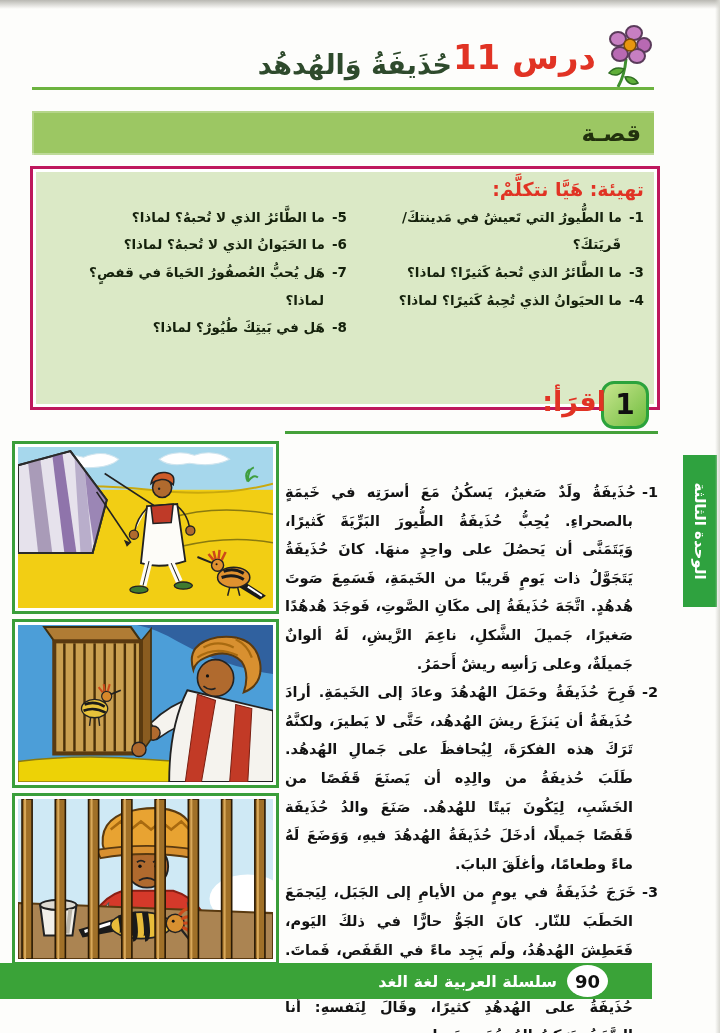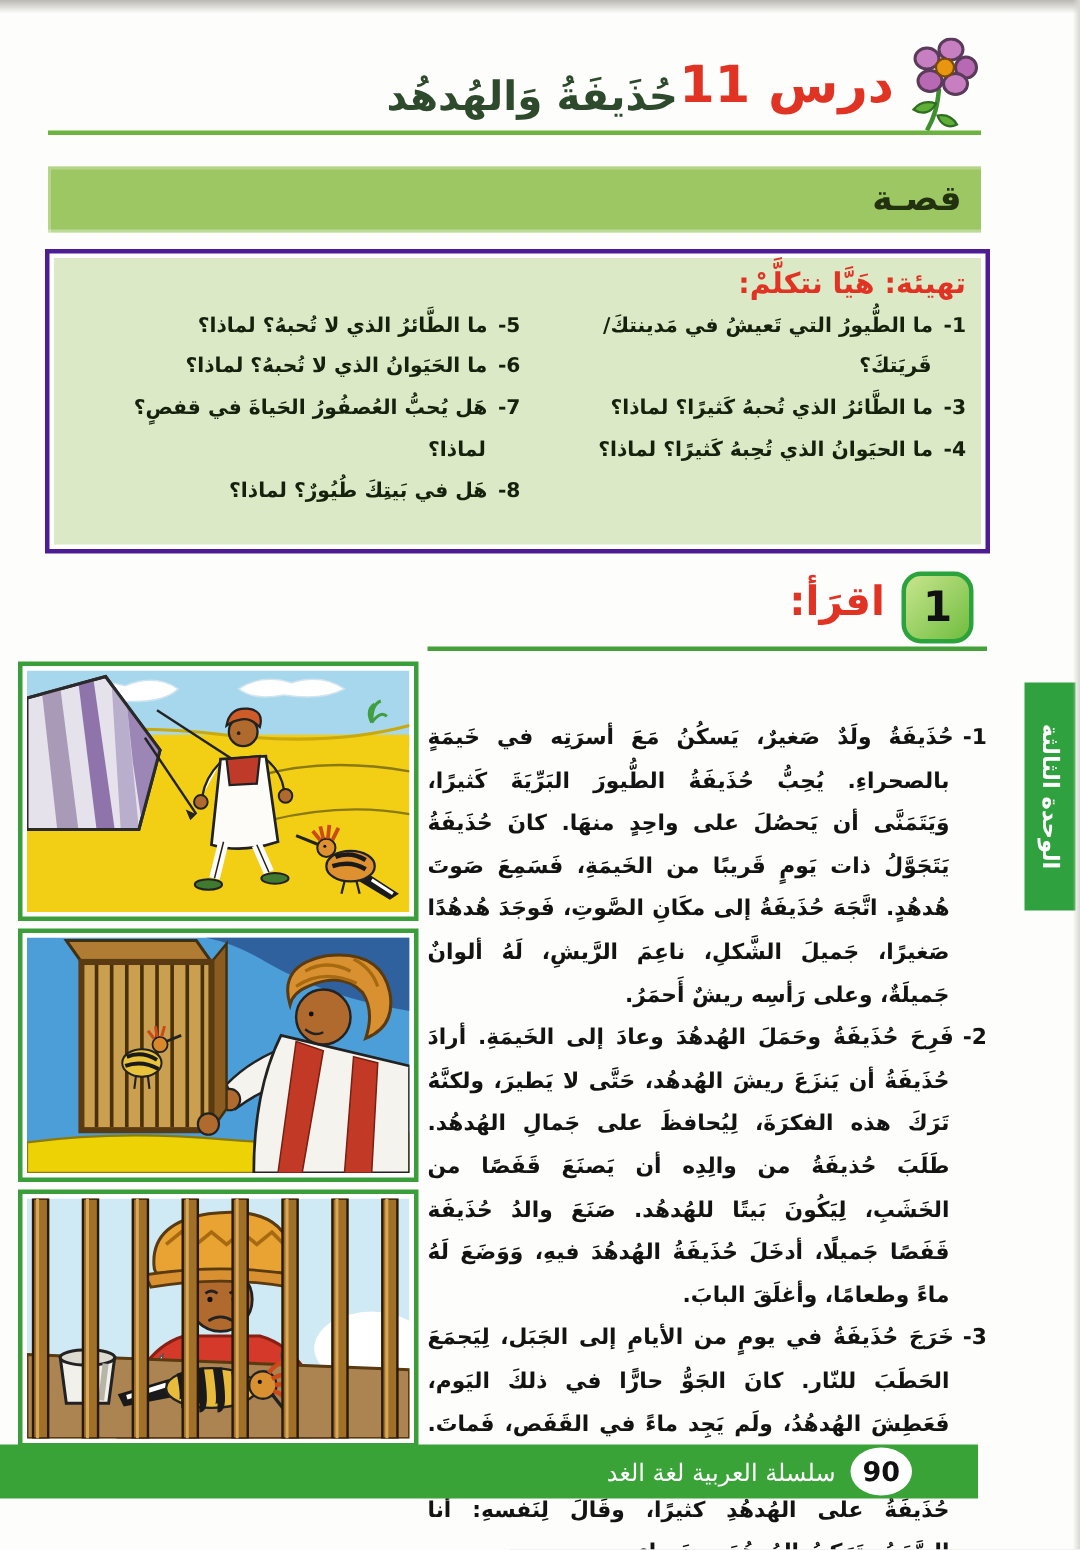--- a/index.html
+++ b/index.html
@@ -25,38 +25,38 @@
 
   
   .banner{
     position:absolute;top:111px;right:66px;width:622px;height:44px;
     background:#9cc763;box-shadow:inset 0 -2px 0 rgba(255,255,255,.35), inset 2px 2px 0 rgba(255,255,255,.25);
     font-size:23px;font-weight:bold;color:#22310e;line-height:44px;padding-right:13px;box-sizing:border-box;
   }
 
   
   .warmup-box{
-    position:absolute;top:166px;right:60px;width:630px;height:203px;
-    border:3px solid #4c1d95;background:#fff;padding:3px;box-sizing:border-box;
+    position:absolute;top:166px;right:60px;width:630px;height:244px;
+    border:3px solid #be185d;background:#fff;padding:3px;box-sizing:border-box;
   }
   .warmup-inner{background:#dbe9c6;width:100%;height:100%;box-sizing:border-box;padding:4px 10px;}
   .warmup-heading{color:#e13324;font-weight:bold;font-size:19px;line-height:1.4;}
   .warmup-cols{display:grid;grid-template-columns:48% 50%;column-gap:10px;margin-top:1px;}
   .q{font-size:13.5px;font-weight:bold;color:#15210c;line-height:2.05;
      padding-right:23px;text-indent:-23px;text-align:right;}
   .qnum{display:inline-block;text-indent:0;margin-left:7px;}
 
   
   .read-chip{
     position:absolute;top:381px;right:71px;width:48px;height:48px;box-sizing:border-box;
     border:3.5px solid #2ba33c;border-radius:13px;
     background:linear-gradient(135deg,#bfe186 10%,#79c147 90%);
     color:#101010;font-size:28px;font-weight:bold;text-align:center;line-height:42px;
   }
-  .read-label{position:absolute;top:386px;right:130px;color:#e13324;font-size:27px;font-weight:bold;}
+  .read-label{position:absolute;top:386px;right:114px;color:#e13324;font-size:27px;font-weight:bold;}
   .read-rule{position:absolute;top:431px;right:62px;width:373px;height:3px;background:#45a13a;}
 
   
   .content{position:absolute;top:441px;right:62px;width:646px;
            display:grid;grid-template-columns:373px 267px;column-gap:6px;}
   .text-col{min-width:0;}
   .para{font-size:14.5px;font-weight:bold;color:#131313;line-height:28.6px;
         text-align:justify;padding-right:25px;text-indent:-25px;}
   .para .pnum{display:inline-block;text-indent:0;margin-left:6px;}
   .para-1{min-height:176px;margin-top:37px;}
@@ -79,21 +79,21 @@
   .footer-bar{
     position:absolute;top:963px;left:0;width:652px;height:36px;background:#3aa338;
     display:flex;direction:rtl;align-items:center;gap:10px;
     padding-right:44px;box-sizing:border-box;
   }
   .page-circle{
     width:41px;height:32px;background:#fff;border-radius:50%;
     color:#101010;font-size:18px;font-weight:bold;
     display:flex;align-items:center;justify-content:center;flex:0 0 auto;
   }
-  .series{color:#fff;font-size:16px;font-weight:normal;}
+  .series{color:#fff;font-size:16px;font-weight:bold;}
 </style>
 </head>
 <body>
 
 <div class="page">
 
   <svg class="flower" viewBox="0 0 50 64">
     <path d="M22,34 C21,46 19,53 14,62" stroke="#3f8e2f" stroke-width="3" fill="none"></path>
     <path d="M20,44 C14,42 9,43 5,48 C11,52 17,50 20,44 Z" fill="#5fae38" stroke="#2f6e22" stroke-width="1.5"></path>
     <path d="M21,52 C27,51 31,53 34,58 C28,61 23,58 21,52 Z" fill="#5fae38" stroke="#2f6e22" stroke-width="1.5"></path>

